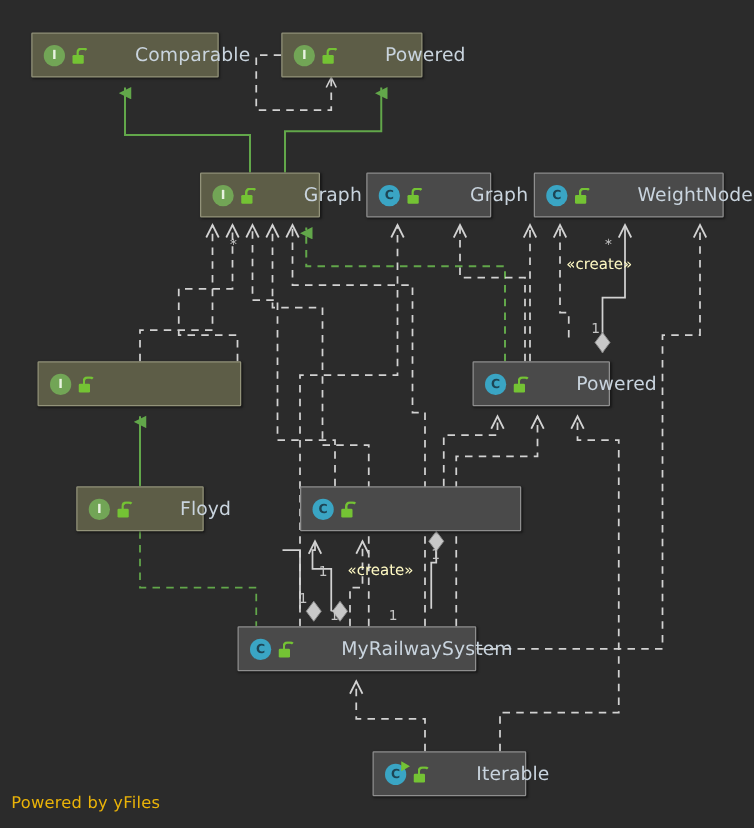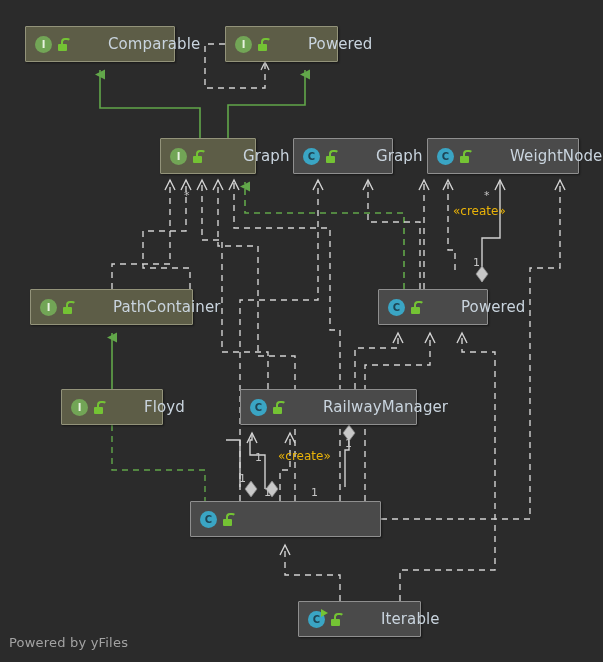--- a/index.html
+++ b/index.html
@@ -107,26 +107,26 @@
     border-radius: 1px;
   }
   .edge-label {
     position: absolute;
     color: #b6b6b6;
     font-size: 11px;
     line-height: 1;
     white-space: nowrap;
   }
   .edge-label.mult { font-size: 11px; color: #c5c5c5; }
-  .edge-label.stereo { font-size: 12px; color: #eab308; }
+  .edge-label.stereo { font-size: 12px; color: #fef9c3; }
   #watermark {
     position: absolute;
     left: 9px;
     bottom: 12px;
-    color: #a3a3a3;
+    color: #eab308;
     font-size: 13px;
     letter-spacing: 0.2px;
   }
 </style>
 </head>
 <body>
 
 <div id="diagram-canvas">
 
   <svg id="edge-layer" viewBox="0 0 603 662" width="603" height="662">
@@ -249,21 +249,20 @@
       </span>
     <span class="node-label">WeightNode</span>
   </div>
 
   <div class="uml-node iface" style="left:30px;  top:289px; width:163px; height:36px;">
     <span class="type-icon i">I</span>
     <span class="vis-icon">
         <span class="shackle"></span>
         <span class="body"></span>
       </span>
-    <span class="node-label">PathContainer</span>
   </div>
 
   <div class="uml-node cls" style="left:378px; top:289px; width:110px; height:36px;">
     <span class="type-icon c">C</span>
     <span class="vis-icon">
         <span class="shackle"></span>
         <span class="body"></span>
       </span>
     <span class="node-label">Powered</span>
   </div>
@@ -276,29 +275,29 @@
       </span>
     <span class="node-label">Floyd</span>
   </div>
 
   <div class="uml-node cls" style="left:240px; top:389px; width:177px; height:36px;">
     <span class="type-icon c">C</span>
     <span class="vis-icon">
         <span class="shackle"></span>
         <span class="body"></span>
       </span>
-    <span class="node-label">RailwayManager</span>
   </div>
 
   <div class="uml-node cls" style="left:190px; top:501px; width:191px; height:36px;">
     <span class="type-icon c">C</span>
     <span class="vis-icon">
         <span class="shackle"></span>
         <span class="body"></span>
       </span>
+    <span class="node-label">MyRailwaySystem</span>
   </div>
 
   <div class="uml-node cls" style="left:298px; top:601px; width:123px; height:36px;">
     <span class="type-icon c">C<span class="run-arrow"></span></span>
     <span class="vis-icon">
         <span class="shackle"></span>
         <span class="body"></span>
       </span>
     <span class="node-label">Iterable</span>
   </div>

